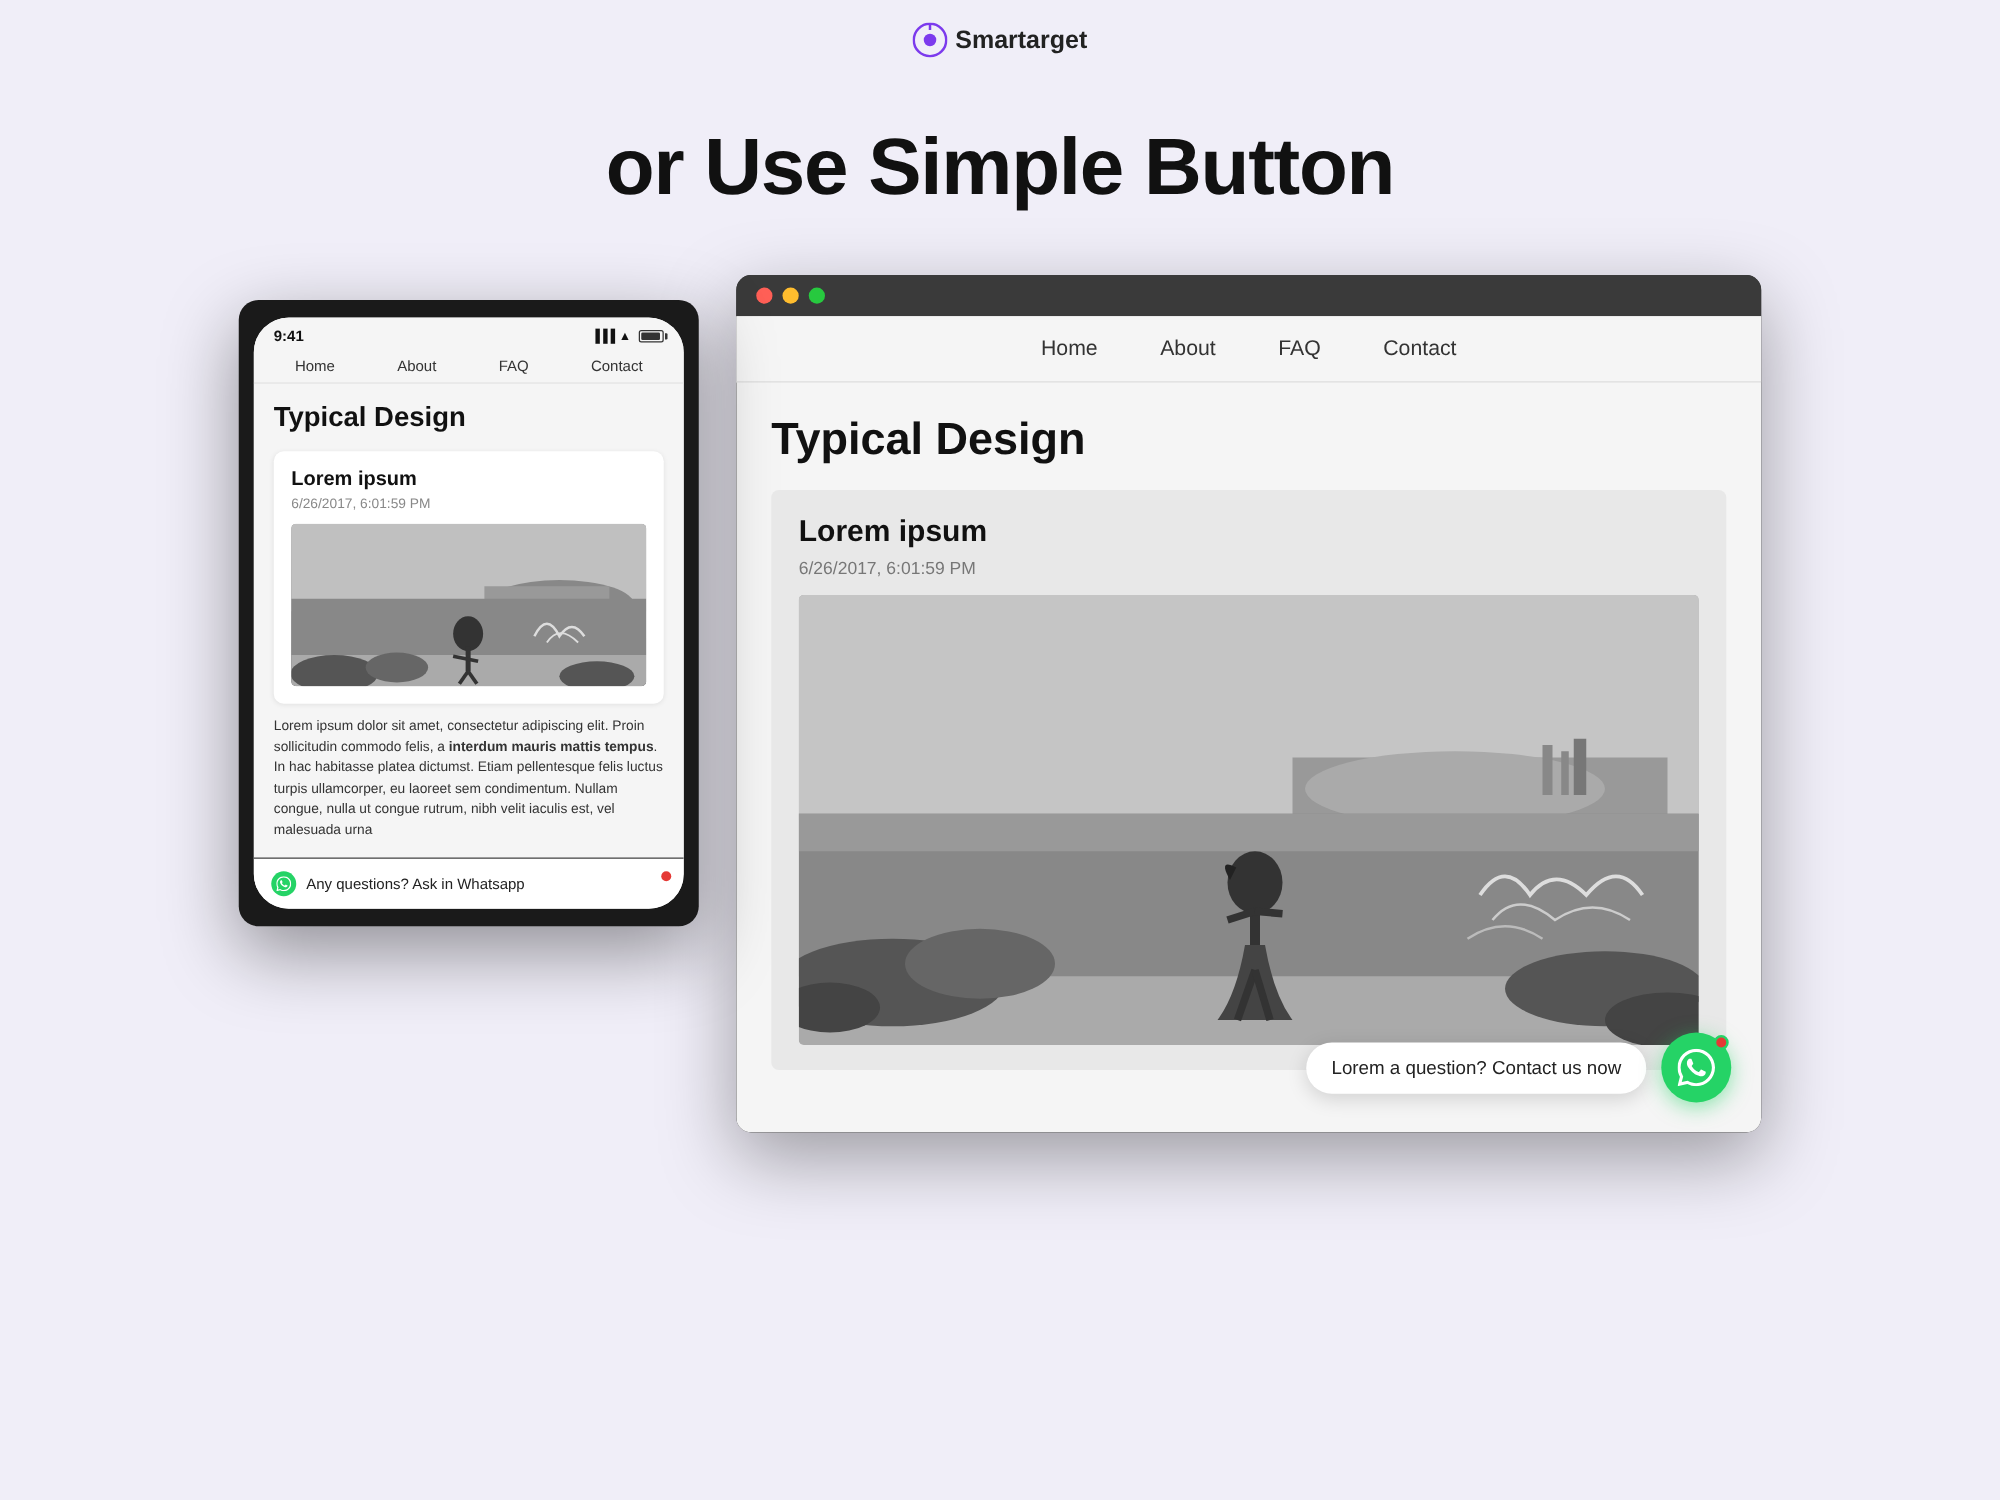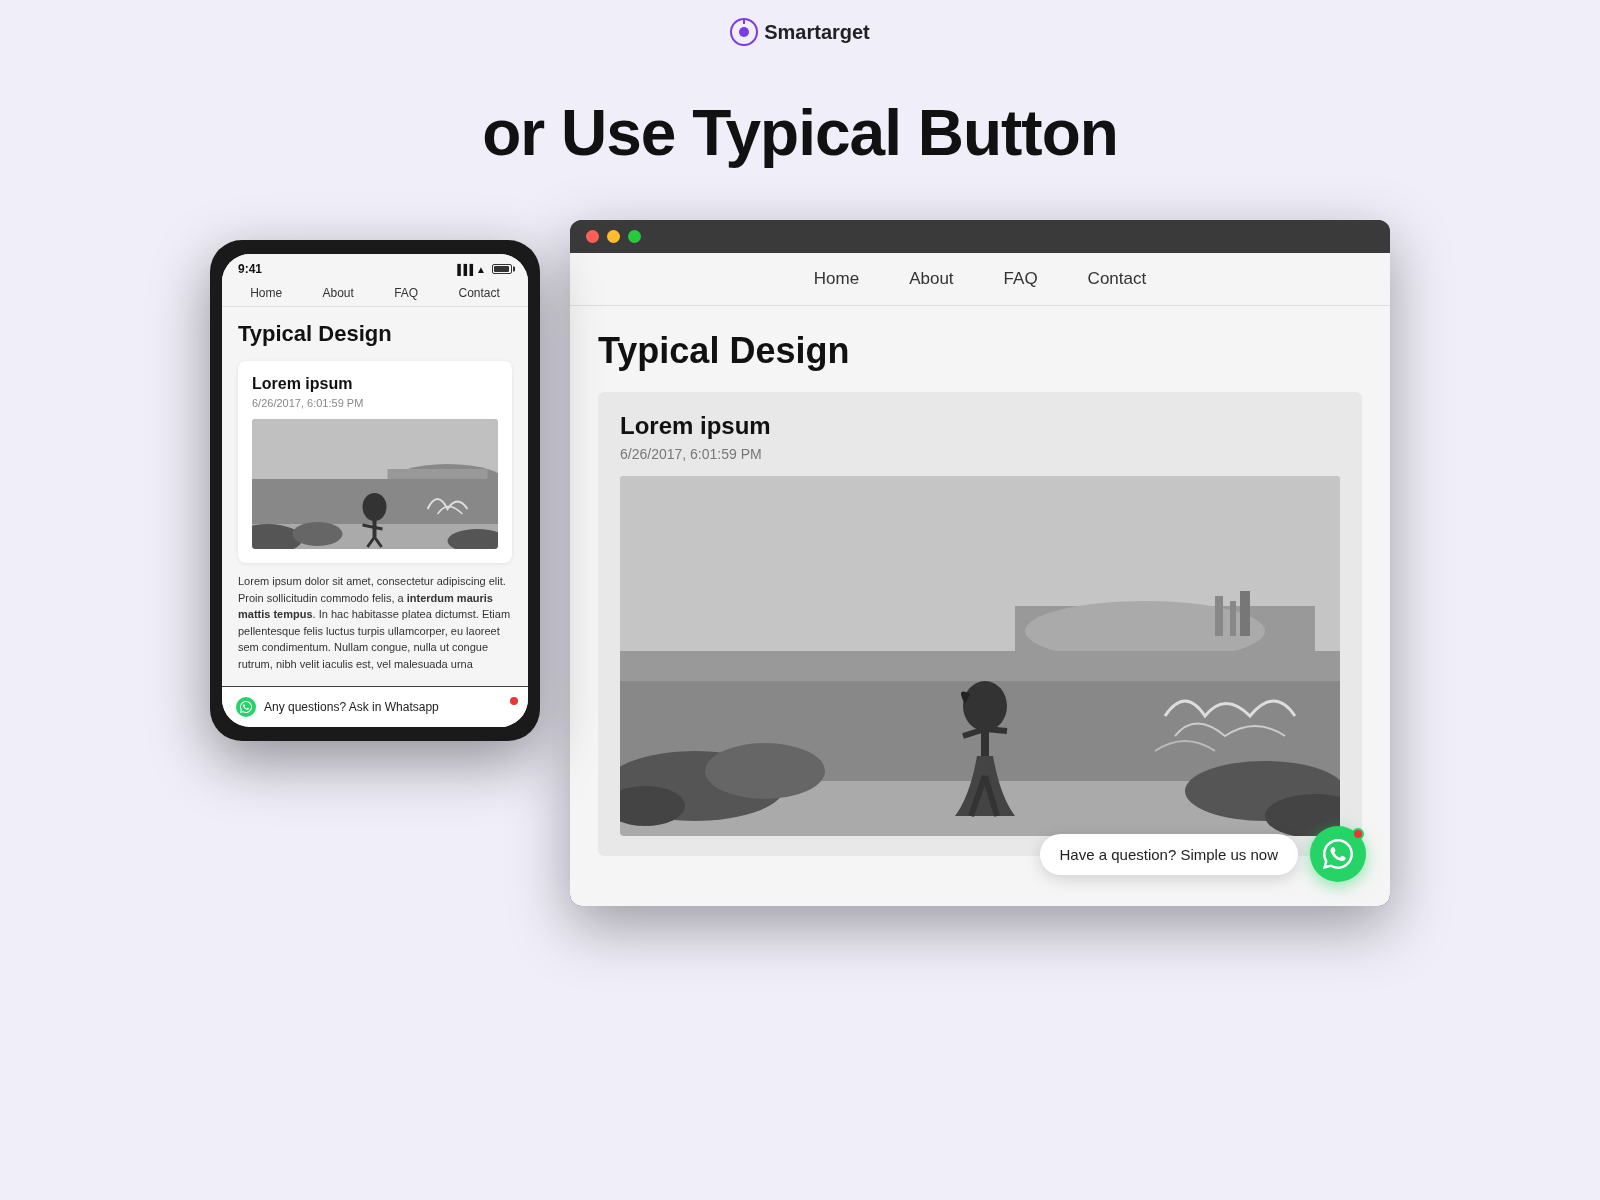--- a/index.html
+++ b/index.html
@@ -55,23 +55,23 @@
       width: 100%;
       padding: 0 60px;
     }
 
     
     .phone-wrapper {
       flex-shrink: 0;
       margin-top: 20px;
     }
     .phone-frame {
-      width: 330px;
+      width: 368px;
       background: #1a1a1a;
-      border-radius: 32px;
+      border-radius: 16px;
       padding: 14px 12px;
       box-shadow: 0 20px 60px rgba(0,0,0,0.4);
       position: relative;
     }
     .phone-screen {
       background: #f5f5f5;
       border-radius: 28px;
       overflow: hidden;
     }
     .phone-status-bar {
@@ -352,21 +352,21 @@
   <div class="logo-container">
     <svg class="logo-icon" viewBox="0 0 28 28" fill="none" xmlns="http://www.w3.org/2000/svg">
       <circle cx="14" cy="14" r="13" stroke="#7c3aed" stroke-width="2" fill="none"></circle>
       <circle cx="14" cy="14" r="5" fill="#7c3aed"></circle>
       <line x1="14" y1="1" x2="14" y2="6" stroke="#7c3aed" stroke-width="2"></line>
     </svg>
     <span class="logo-text">Smartarget</span>
   </div>
 </div>
 
-<h1 class="main-heading">or Use Typical Button</h1>
+<h1 class="main-heading">or Use Simple Button</h1>
 
 <div class="devices-container">
 
   <div class="phone-wrapper">
     <div class="phone-frame">
       <div class="phone-screen">
 
         <div class="phone-status-bar">
           <span>9:41</span>
           <div class="phone-status-right">
@@ -498,21 +498,21 @@
 
                 <line x1="370" y1="300" x2="356" y2="340" stroke="#333" stroke-width="6"></line>
                 <line x1="370" y1="300" x2="382" y2="340" stroke="#333" stroke-width="6"></line>
 
                 <path d="M355 218 Q340 210 350 228" fill="#222" stroke="none"></path>
               </svg>
             </div>
           </div>
 
           <div class="browser-whatsapp-container">
-            <div class="browser-whatsapp-tooltip">Have a question? Simple us now</div>
+            <div class="browser-whatsapp-tooltip">Lorem a question? Contact us now</div>
             <div class="browser-whatsapp-btn">
               <svg viewBox="0 0 24 24" fill="white" xmlns="http://www.w3.org/2000/svg">
                 <path d="M17.472 14.382c-.297-.149-1.758-.867-2.03-.967-.273-.099-.471-.148-.67.15-.197.297-.767.966-.94 1.164-.173.199-.347.223-.644.075-.297-.15-1.255-.463-2.39-1.475-.883-.788-1.48-1.761-1.653-2.059-.173-.297-.018-.458.13-.606.134-.133.298-.347.446-.52.149-.174.198-.298.298-.497.099-.198.05-.371-.025-.52-.075-.149-.669-1.612-.916-2.207-.242-.579-.487-.5-.669-.51-.173-.008-.371-.01-.57-.01-.198 0-.52.074-.792.372-.272.297-1.04 1.016-1.04 2.479 0 1.462 1.065 2.875 1.213 3.074.149.198 2.096 3.2 5.077 4.487.709.306 1.262.489 1.694.625.712.227 1.36.195 1.871.118.571-.085 1.758-.719 2.006-1.413.248-.694.248-1.289.173-1.413-.074-.124-.272-.198-.57-.347z"></path>
                 <path d="M12 0C5.373 0 0 5.373 0 12c0 2.138.561 4.144 1.541 5.877L0 24l6.305-1.508A11.956 11.956 0 0012 24c6.627 0 12-5.373 12-12S18.627 0 12 0zm0 22c-1.883 0-3.645-.5-5.17-1.377l-.37-.22-3.741.895.933-3.617-.242-.382A9.96 9.96 0 012 12C2 6.477 6.477 2 12 2s10 4.477 10 10-4.477 10-10 10z"></path>
               </svg>
               <div class="browser-notification-dot"></div>
             </div>
           </div>
         </div>
       </div>

